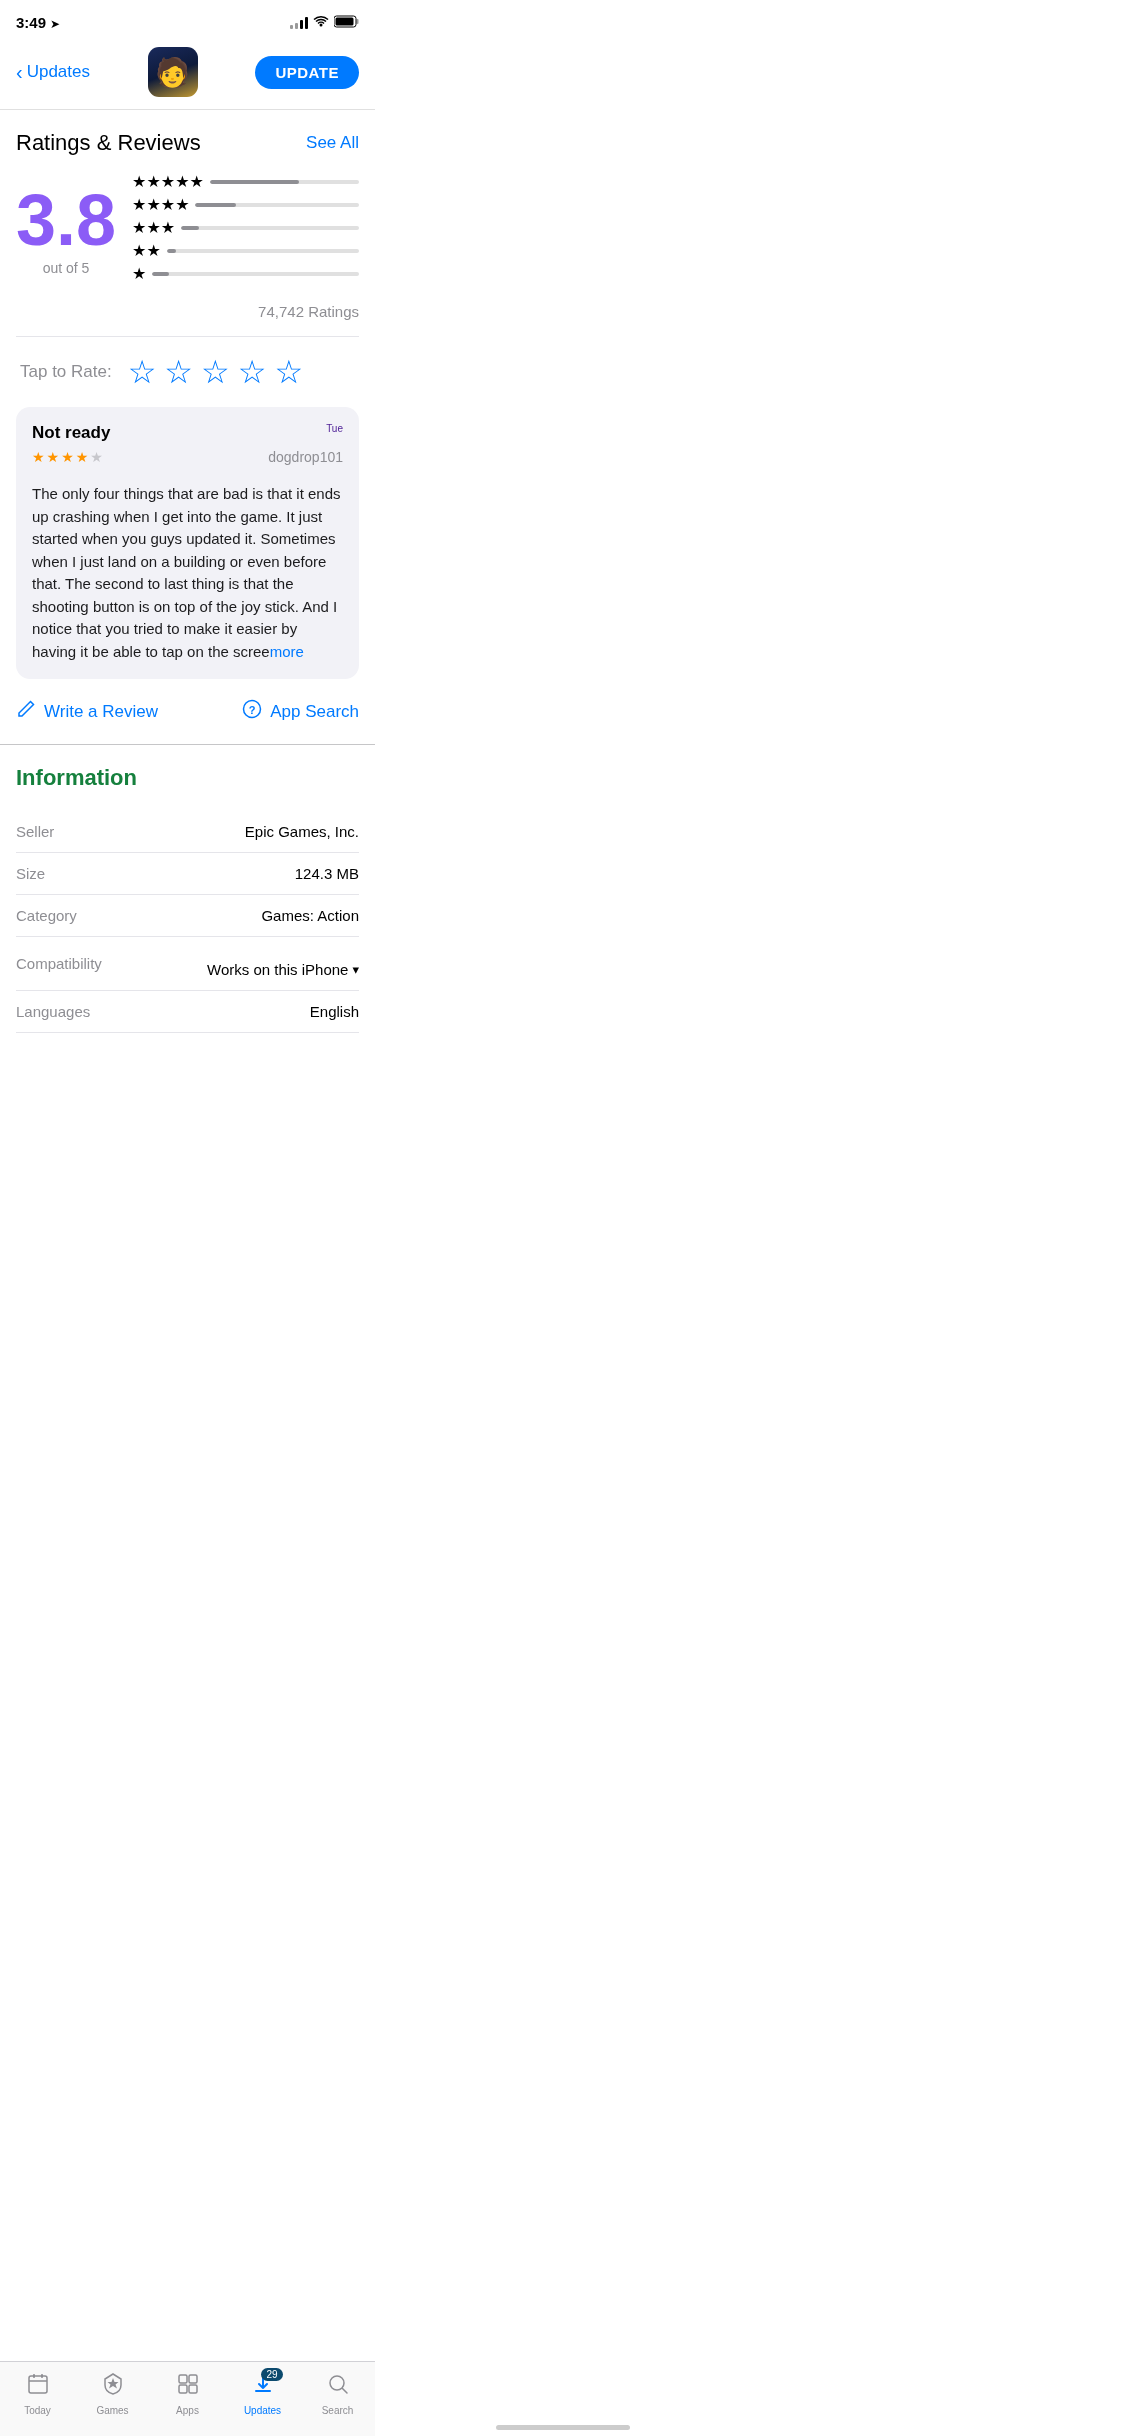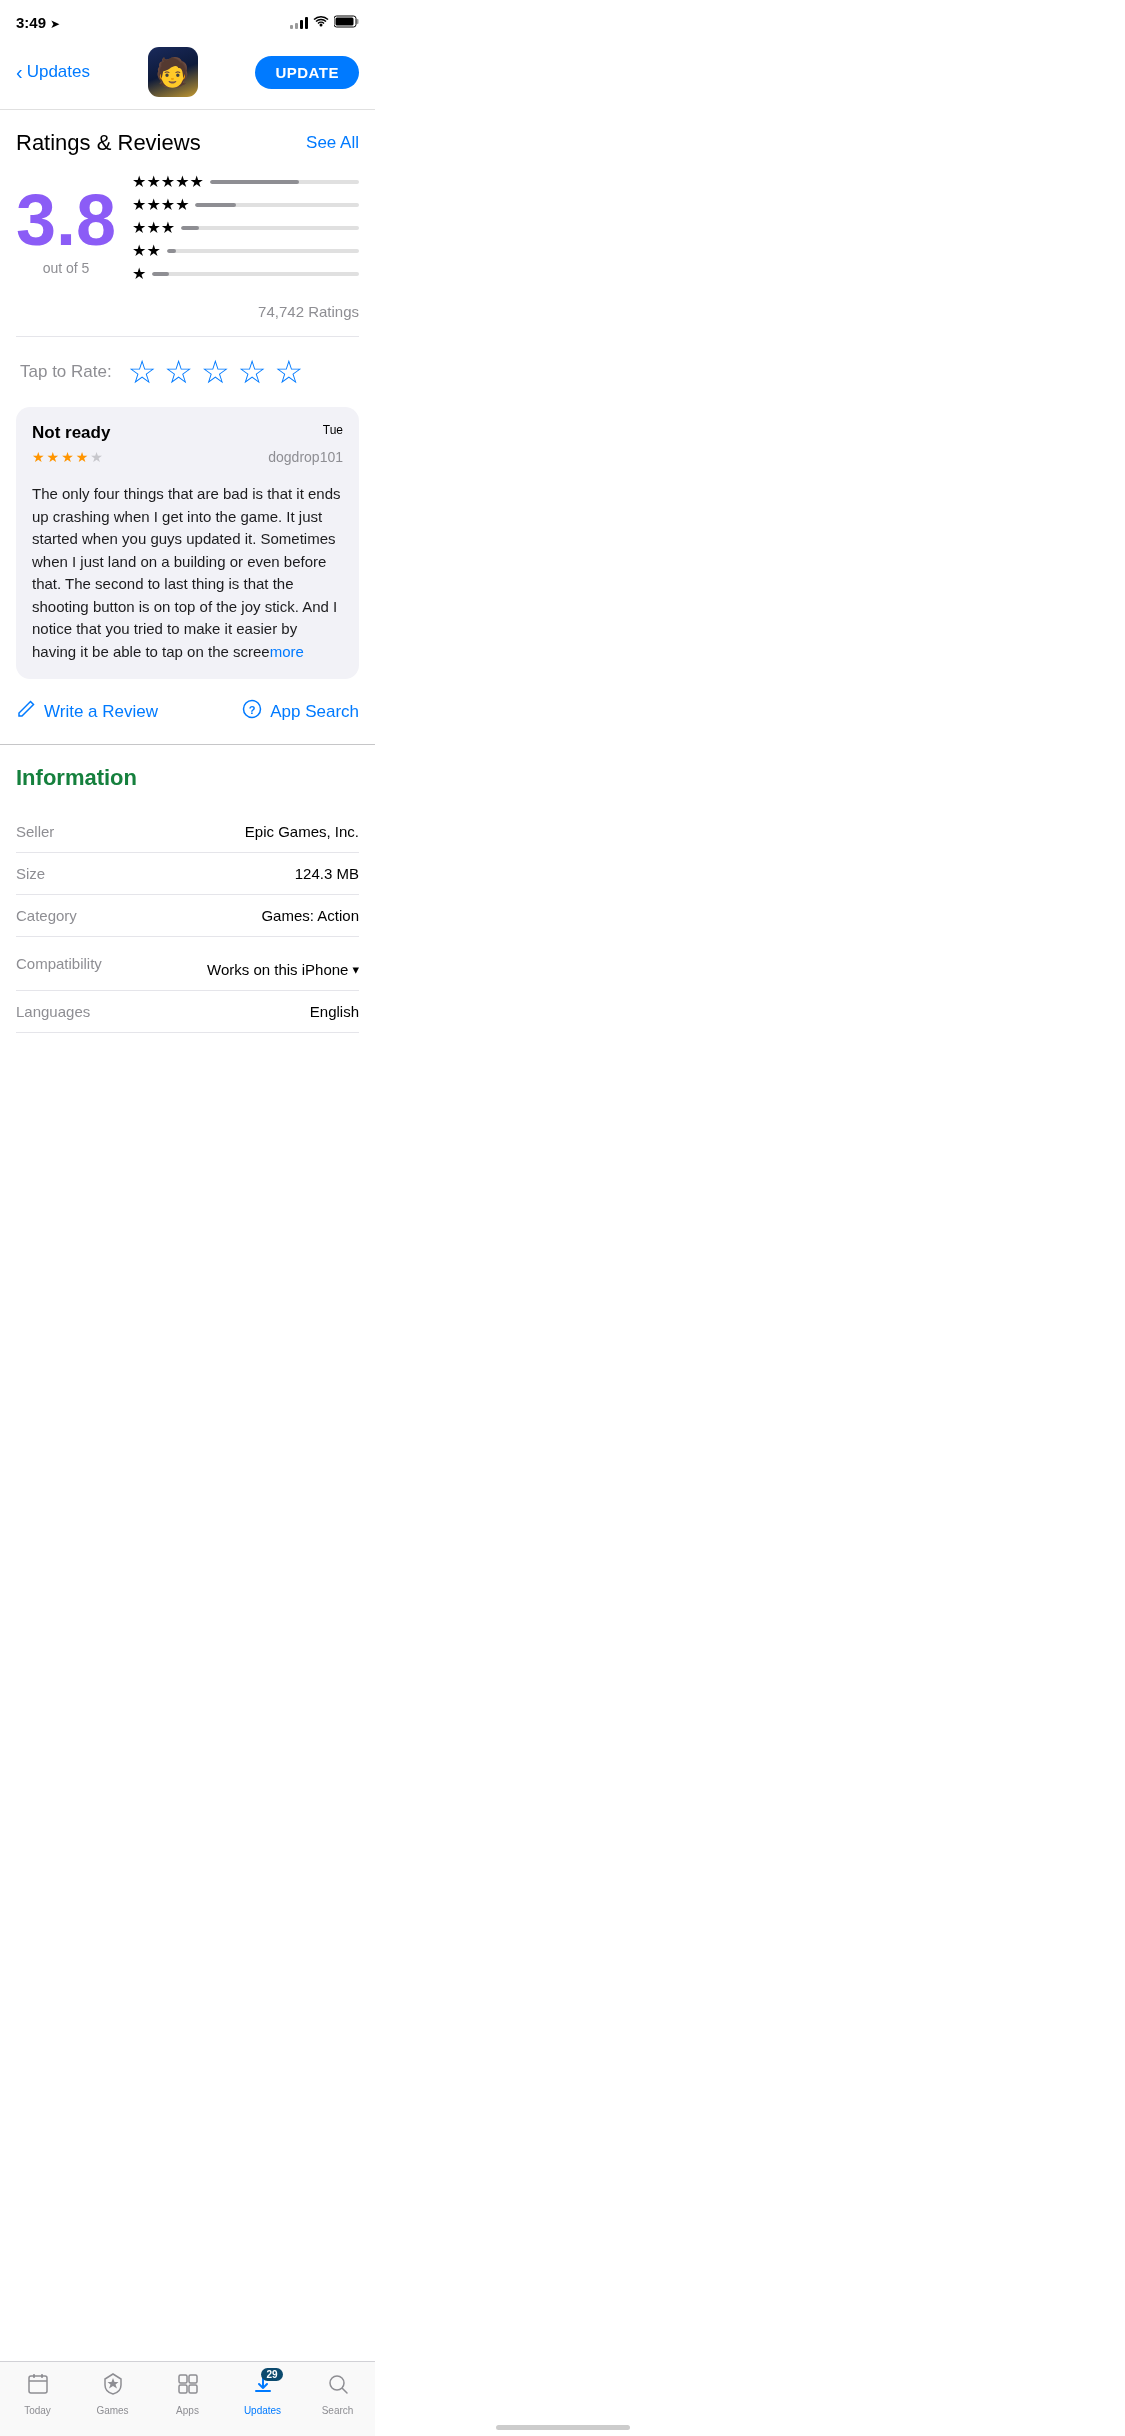--- a/index.html
+++ b/index.html
@@ -202,22 +202,22 @@
       display: flex;
       justify-content: space-between;
       margin-bottom: 6px;
     }
     .review-title {
       font-size: 17px;
       font-weight: 700;
       color: #000;
     }
     .review-date {
-      font-size: 12px;
-      color: #000000;
+      font-size: 10px;
+      color: #4c1d95;
     }
     .review-stars {
       display: flex;
       gap: 2px;
       margin-bottom: 4px;
     }
     .review-star-filled {
       font-size: 14px;
       color: #FF9500;
     }
@@ -344,21 +344,21 @@
     .tab-label.active {
       color: #007AFF;
     }
     .badge {
       position: absolute;
       top: -4px;
       right: -8px;
       background: #0c4a6e;
       color: #fff;
       font-size: 10px;
-      font-weight: 700;
+      font-weight: 400;
       border-radius: 10px;
       padding: 1px 5px;
       min-width: 18px;
       text-align: center;
     }
 
     
     .home-indicator {
       position: fixed;
       bottom: 6px;

